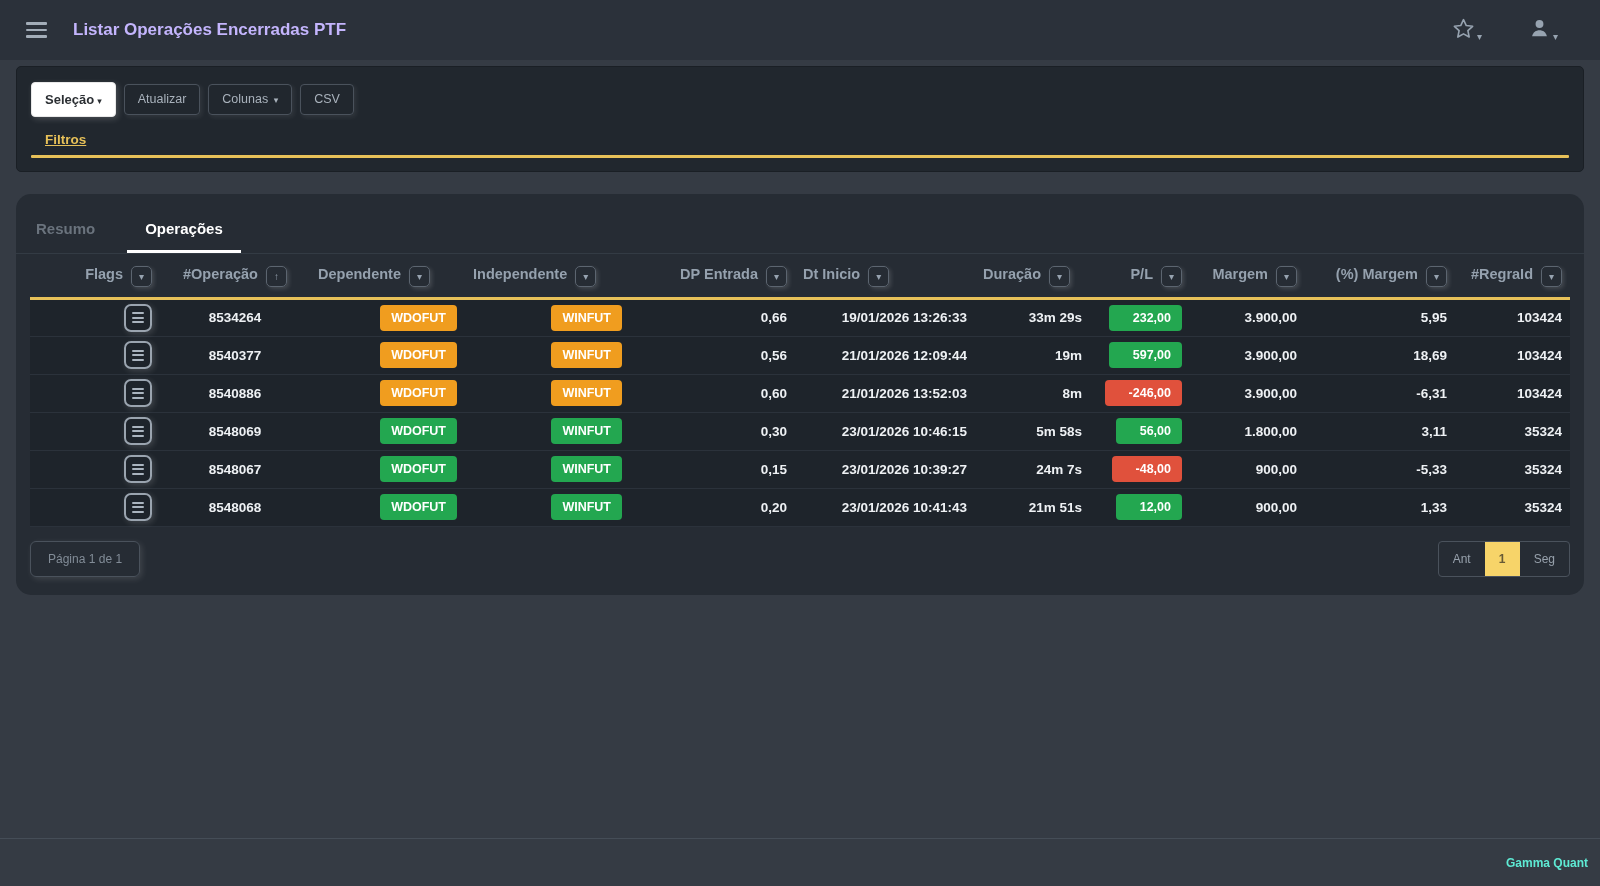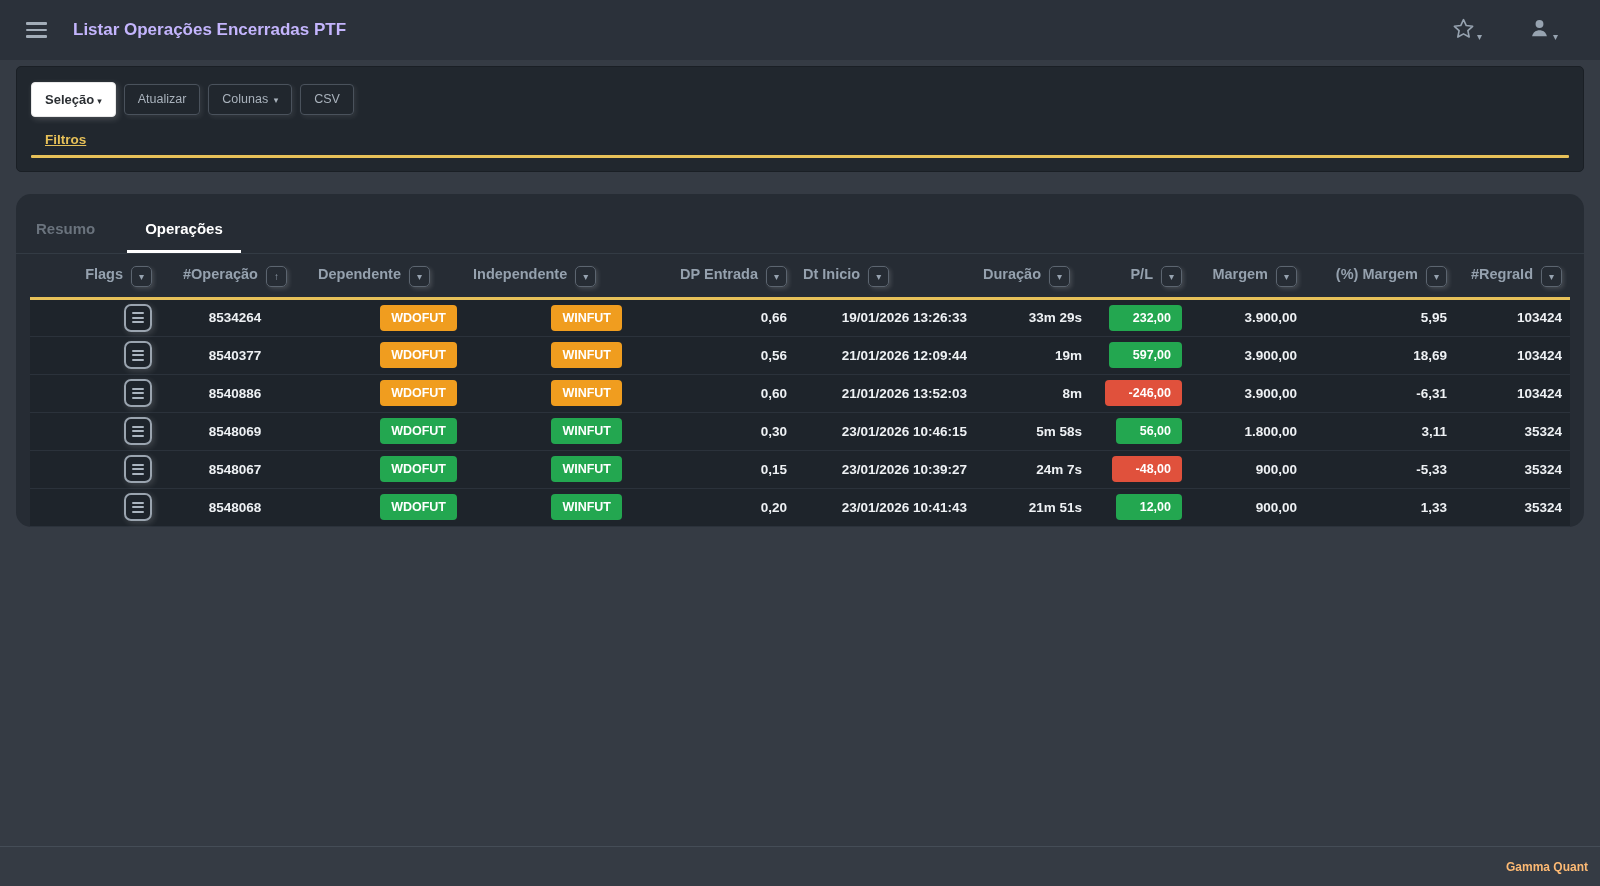--- a/index.html
+++ b/index.html
@@ -49,21 +49,21 @@
   .badge.pl-badge { min-width:52px; text-align:right;padding-left:24px; }
   .flags-btn { width:28px; height:28px; border:2px solid #9aa4af; border-radius:7px; background:transparent; display:inline-flex; flex-direction:column; align-items:center; justify-content:center; gap:2.5px; box-shadow:2px 2px 6px rgba(255,255,255,.16); cursor:pointer; margin-left:6px; vertical-align:middle; }
   .flags-btn i { display:block; width:12px; height:2px; background:#aab4bf; border-radius:1px; }
   
   .table-footer { display:flex; justify-content:space-between; align-items:center; padding:14px 14px 18px; }
   .page-info-btn { background:transparent; border:1px solid #4a525c; color:#828c97; font-size:12px; font-family:inherit; border-radius:6px; padding:10px 17px; box-shadow:2px 2px 6px rgba(255,255,255,.12); cursor:pointer; }
   .pager { display:flex; border:1px solid #4a525c; border-radius:4px; overflow:hidden; }
   .pager-btn { background:transparent; border:none; color:#97a1ac; font-size:12px; font-family:inherit; padding:10px 14px; cursor:pointer; }
   .pager-btn.active { background:#f7d469; color:#675a35; font-weight:700; min-width:35px; }
   
-  .page-footer { position:absolute; left:0; right:0; bottom:0; height:40px; border-top:1px solid #454d57; display:flex; align-items:center; justify-content:flex-end; padding:0 12px; color:#fdba74; font-weight:700; font-size:12px; }
+  .page-footer { position:absolute; left:0; right:0; bottom:0; height:48px; border-top:1px solid #454d57; display:flex; align-items:center; justify-content:flex-end; padding:0 12px; color:#5eead4; font-weight:700; font-size:12px; }
 </style>
 </head>
 <body>
 
 <header class="navbar">
   <span class="hamburger">
       <span></span>
       <span></span>
       <span></span>
     </span>
@@ -289,17 +289,25 @@
             <td class="align-left cell-dt_inicio">23/01/2026 10:41:43</td>
             <td class="align-left cell-duracao">21m 51s</td>
             <td class="align-right cell-pl"><span class="badge pl-badge" style="background: rgb(35, 167, 80);">12,00</span></td>
             <td class="align-right cell-margem">900,00</td>
             <td class="align-right cell-pct_margem">1,33</td>
             <td class="align-right cell-regraid">35324</td>
           </tr>
         </tbody>
       </table>
   </div>
+  <div class="table-footer">
+    <button class="page-info-btn">Página 1 de 1</button>
+    <div class="pager">
+      <button class="pager-btn">Ant</button>
+      <button class="pager-btn active">1</button>
+      <button class="pager-btn">Seg</button>
+    </div>
+  </div>
 </section>
 
 <footer class="page-footer">
   <span>Gamma Quant</span>
 </footer>
 
 </body></html>

